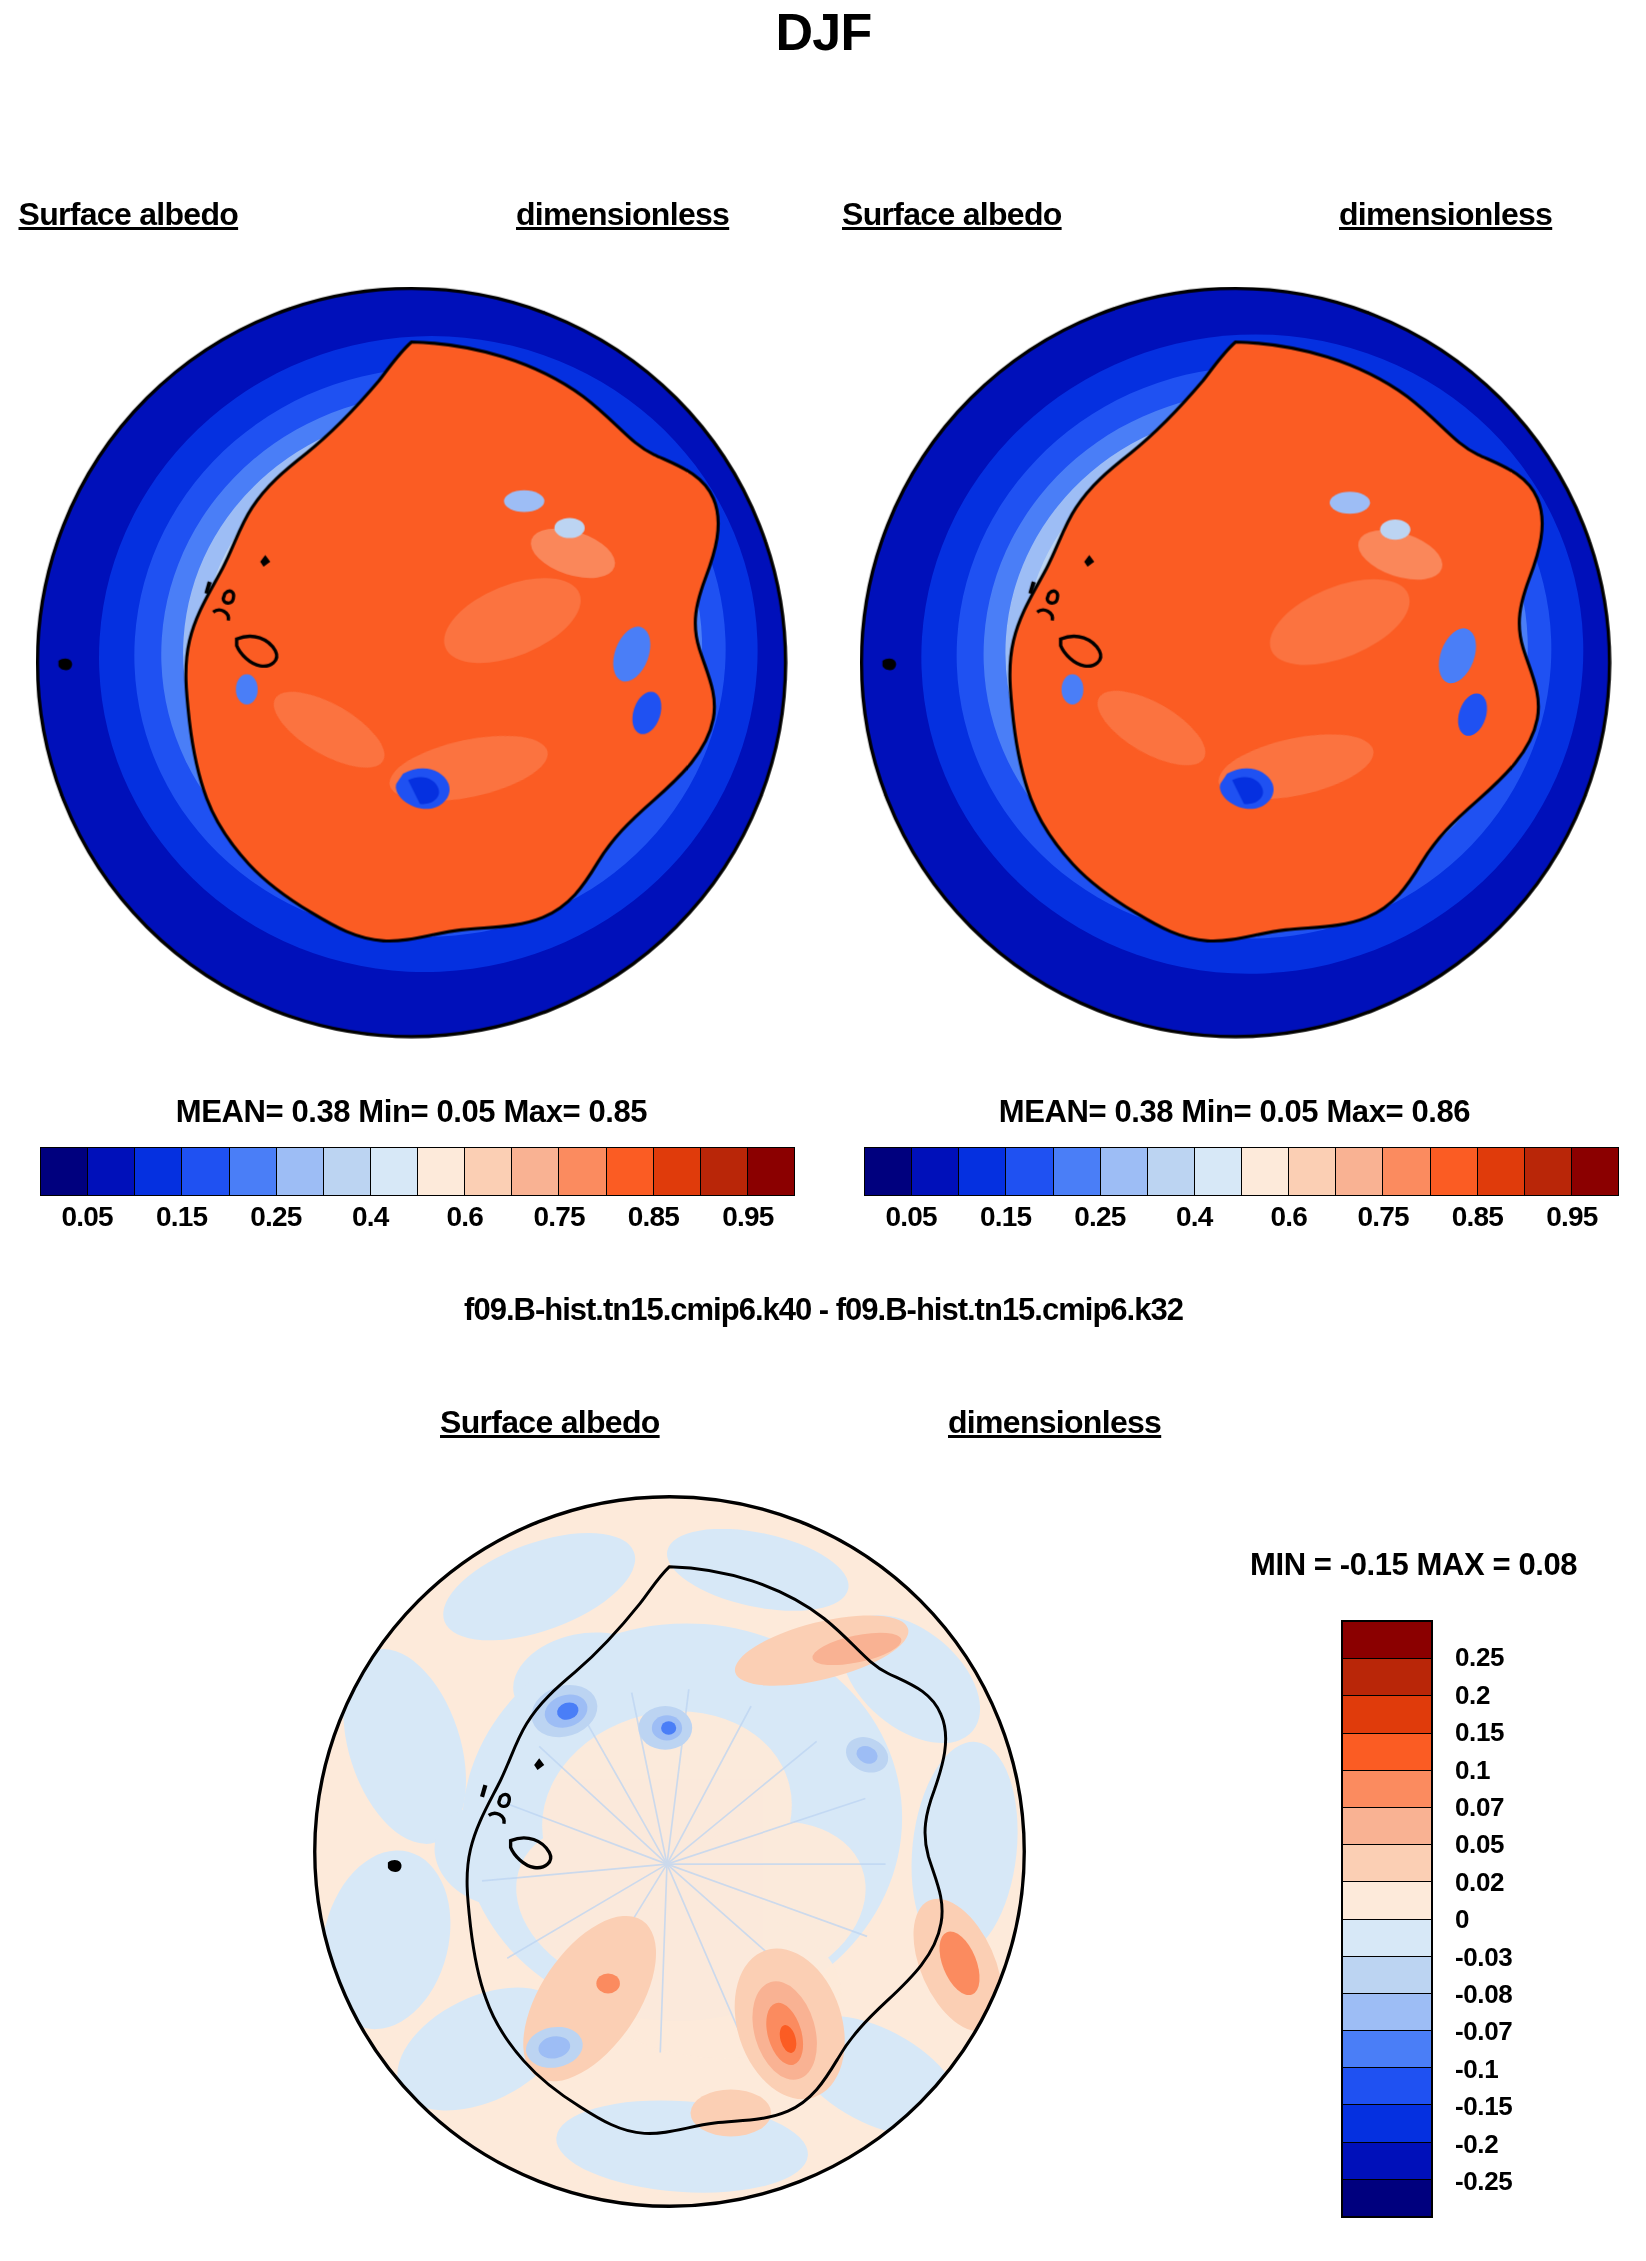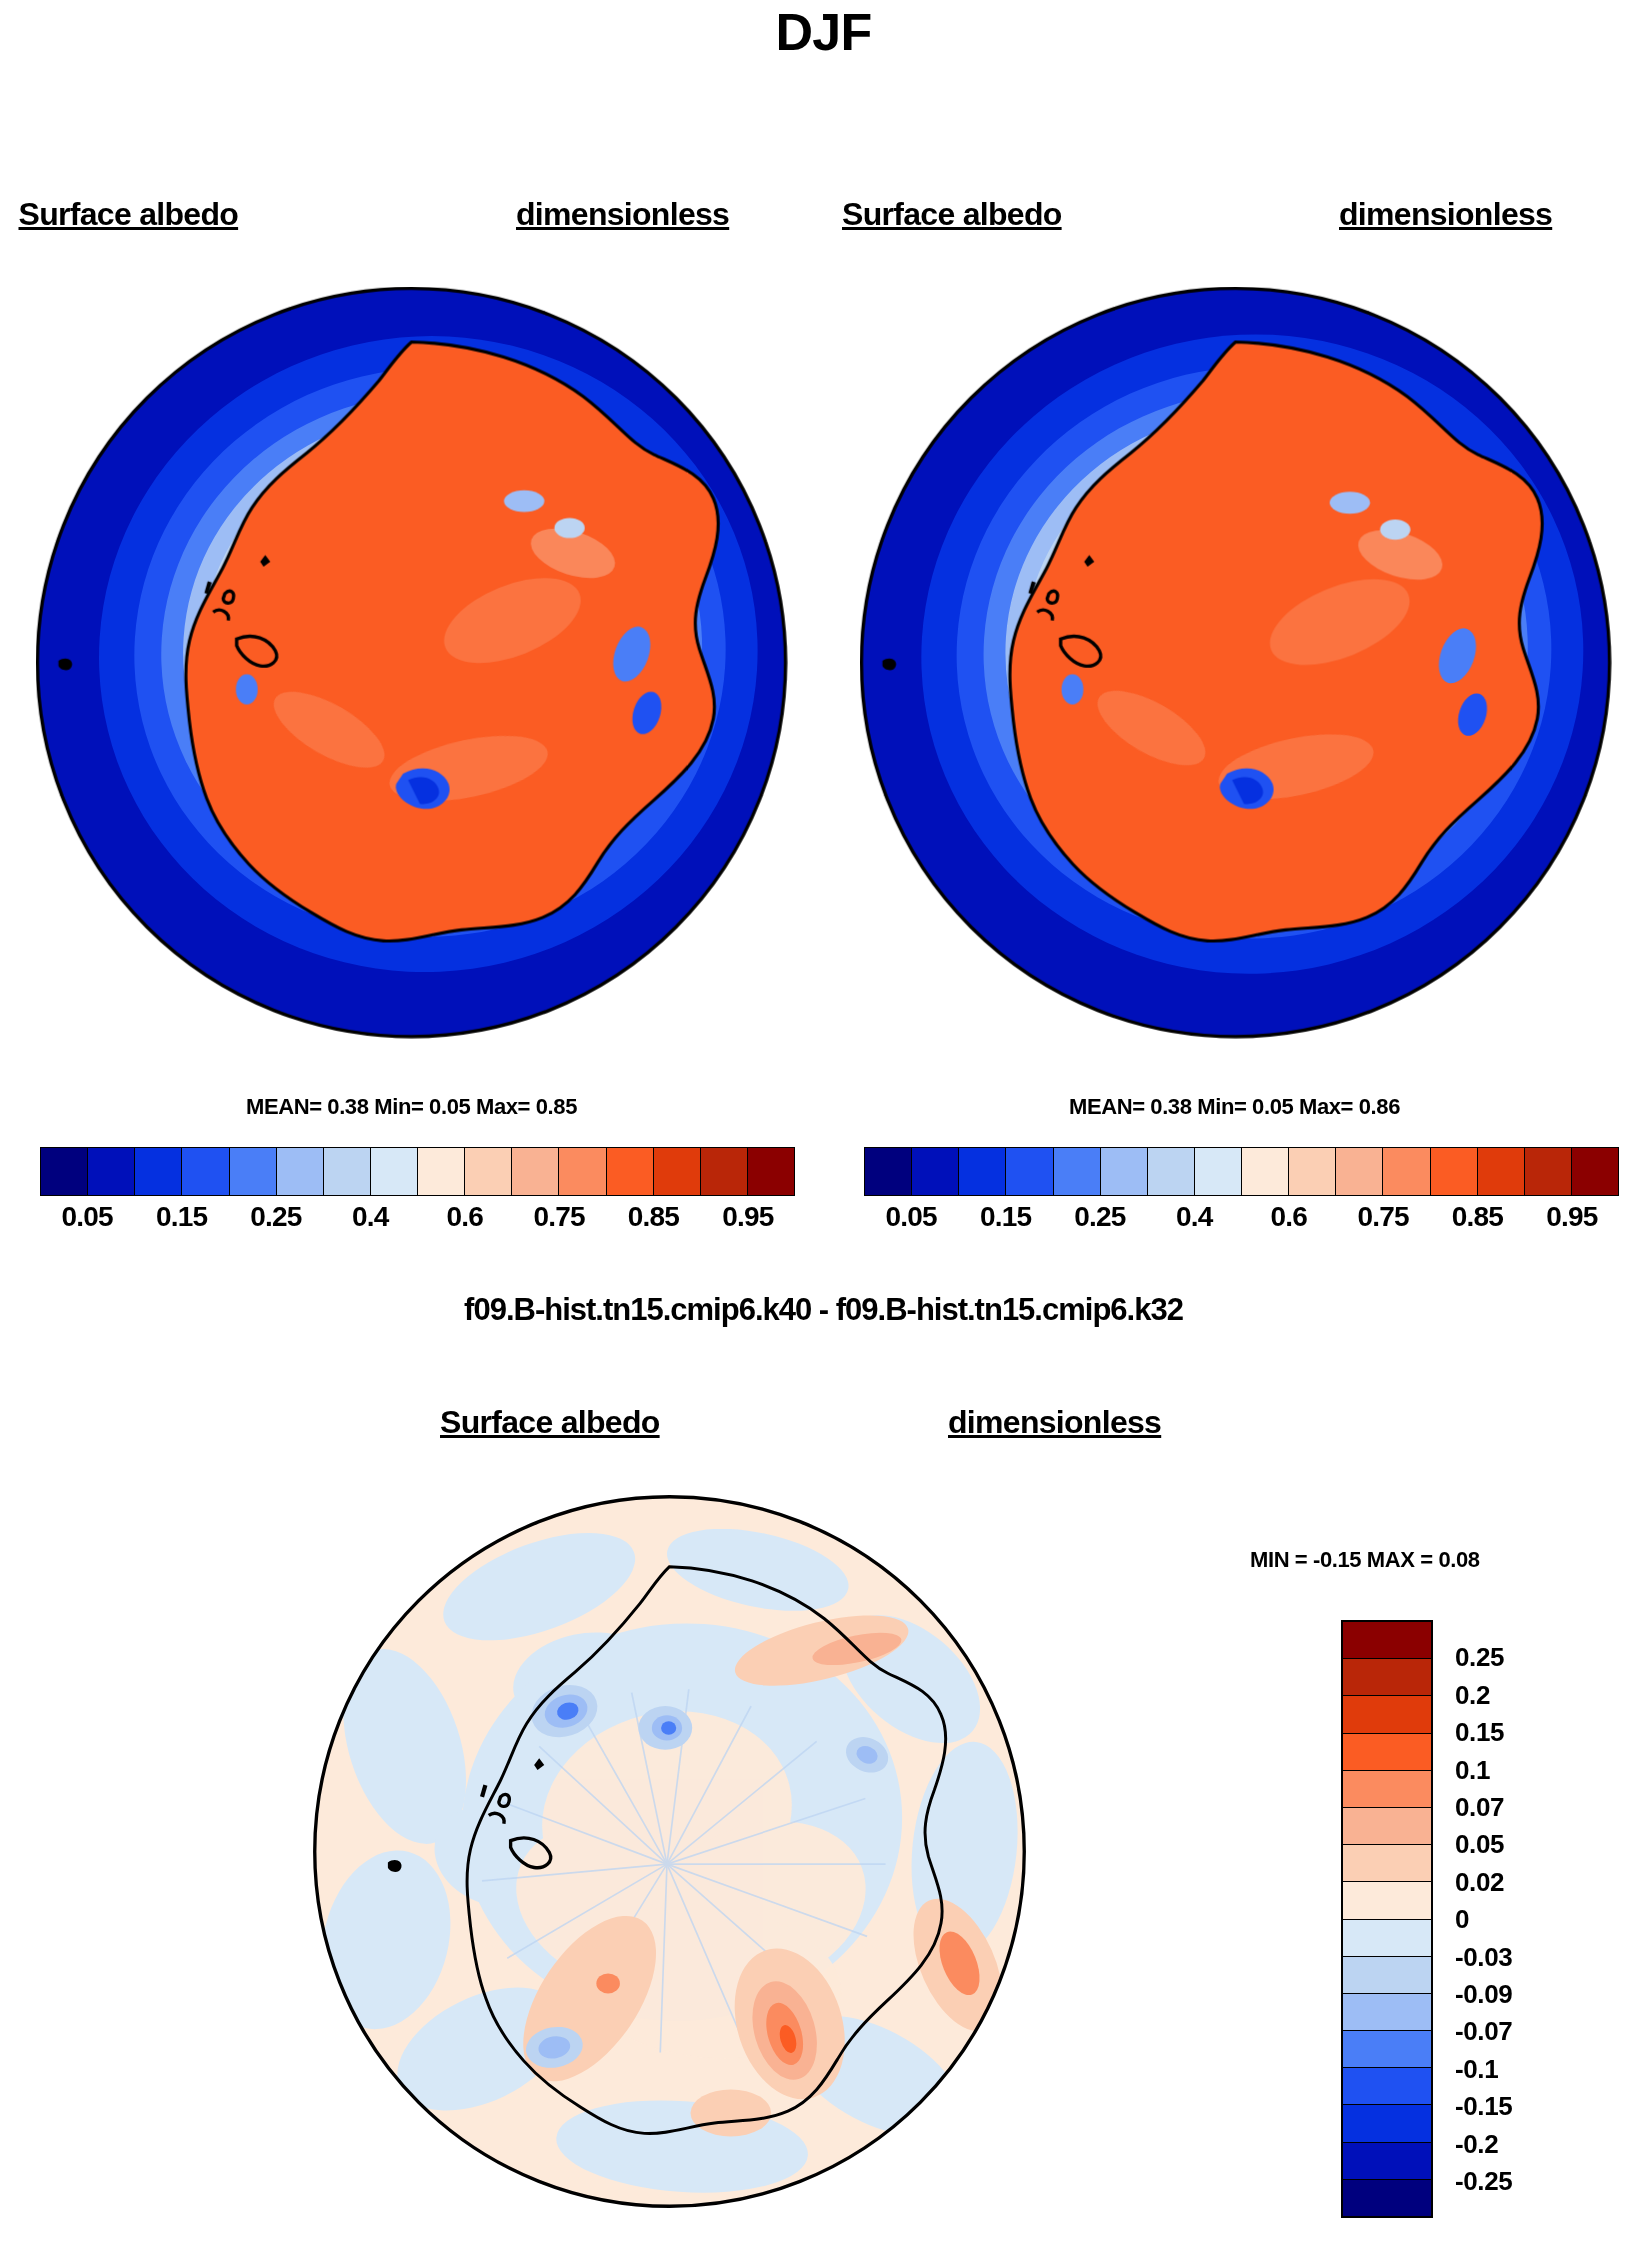--- a/index.html
+++ b/index.html
@@ -4,21 +4,21 @@
 <style>
   html,body{margin:0;padding:0;background:#fff;}
   body{width:1647px;height:2261px;position:relative;
        font-family:"Liberation Sans",sans-serif;color:#000;overflow:hidden;}
   .fig{position:absolute;inset:0;}
   .t-main{position:absolute;left:0;width:1647px;text-align:center;
           font-weight:bold;font-size:52px;letter-spacing:-0.8px;}
   .t-sub{position:absolute;left:0;width:1647px;text-align:center;
          font-weight:bold;font-size:31px;letter-spacing:-1px;}
   .lbl{position:absolute;font-weight:bold;font-size:32px;letter-spacing:-0.7px;white-space:nowrap;text-decoration:underline;}
-  .stat{position:absolute;font-weight:bold;font-size:22px;letter-spacing:-0.4px;white-space:nowrap;}
+  .stat{position:absolute;font-weight:bold;font-size:31px;letter-spacing:-0.4px;white-space:nowrap;}
   .cb-wrap{position:absolute;}
   .cb-row{display:flex;border:1.7px solid #000;height:49px;box-sizing:border-box;}
   .cb-cell{flex:1 1 0;border-right:1.7px solid #000;box-sizing:border-box;}
   .cb-cell:last-child{border-right:none;}
   .cb-ticks{position:relative;height:47px;}
   .cb-tick{position:absolute;top:5px;transform:translateX(-50%);
            font-weight:bold;font-size:28px;letter-spacing:-0.8px;white-space:nowrap;}
   .vcb{position:absolute;}
   .vcb-col{position:absolute;left:0;top:0;border:2.5px solid #000;
            display:flex;flex-direction:column;box-sizing:border-box;}
@@ -358,21 +358,21 @@
     <div style="position:absolute;left:0;top:0;width:303px;height:598px;">
         <div class="vcb-tick" style="top: 37px; left: 114px; width: 160px;">0.25</div>
         <div class="vcb-tick" style="top: 75px; left: 114px; width: 160px;">0.2</div>
         <div class="vcb-tick" style="top: 112px; left: 114px; width: 160px;">0.15</div>
         <div class="vcb-tick" style="top: 150px; left: 114px; width: 160px;">0.1</div>
         <div class="vcb-tick" style="top: 187px; left: 114px; width: 160px;">0.07</div>
         <div class="vcb-tick" style="top: 224px; left: 114px; width: 160px;">0.05</div>
         <div class="vcb-tick" style="top: 262px; left: 114px; width: 160px;">0.02</div>
         <div class="vcb-tick" style="top: 299px; left: 114px; width: 160px;">0</div>
         <div class="vcb-tick" style="top: 337px; left: 114px; width: 160px;">-0.03</div>
-        <div class="vcb-tick" style="top: 374px; left: 114px; width: 160px;">-0.09</div>
+        <div class="vcb-tick" style="top: 374px; left: 114px; width: 160px;">-0.08</div>
         <div class="vcb-tick" style="top: 411px; left: 114px; width: 160px;">-0.07</div>
         <div class="vcb-tick" style="top: 449px; left: 114px; width: 160px;">-0.1</div>
         <div class="vcb-tick" style="top: 486px; left: 114px; width: 160px;">-0.15</div>
         <div class="vcb-tick" style="top: 524px; left: 114px; width: 160px;">-0.2</div>
         <div class="vcb-tick" style="top: 561px; left: 114px; width: 160px;">-0.25</div>
       </div>
   </div>
 
 </div>
 

